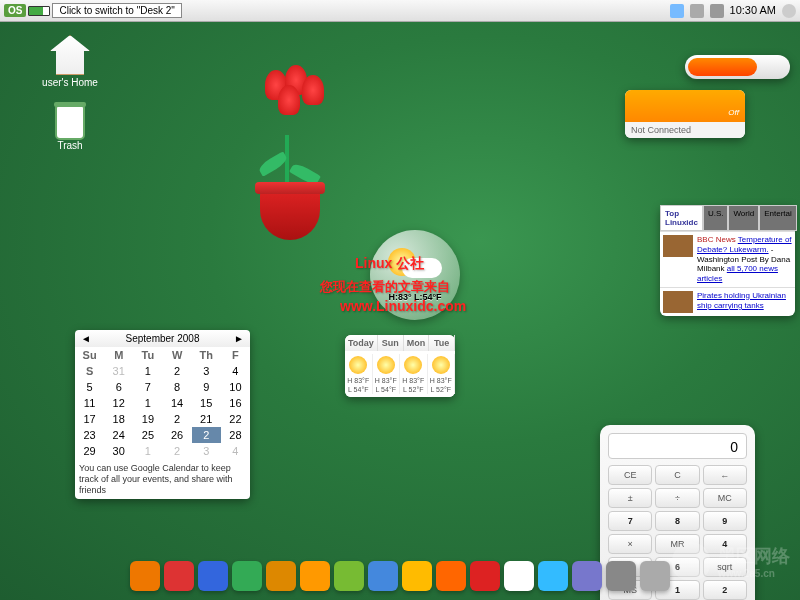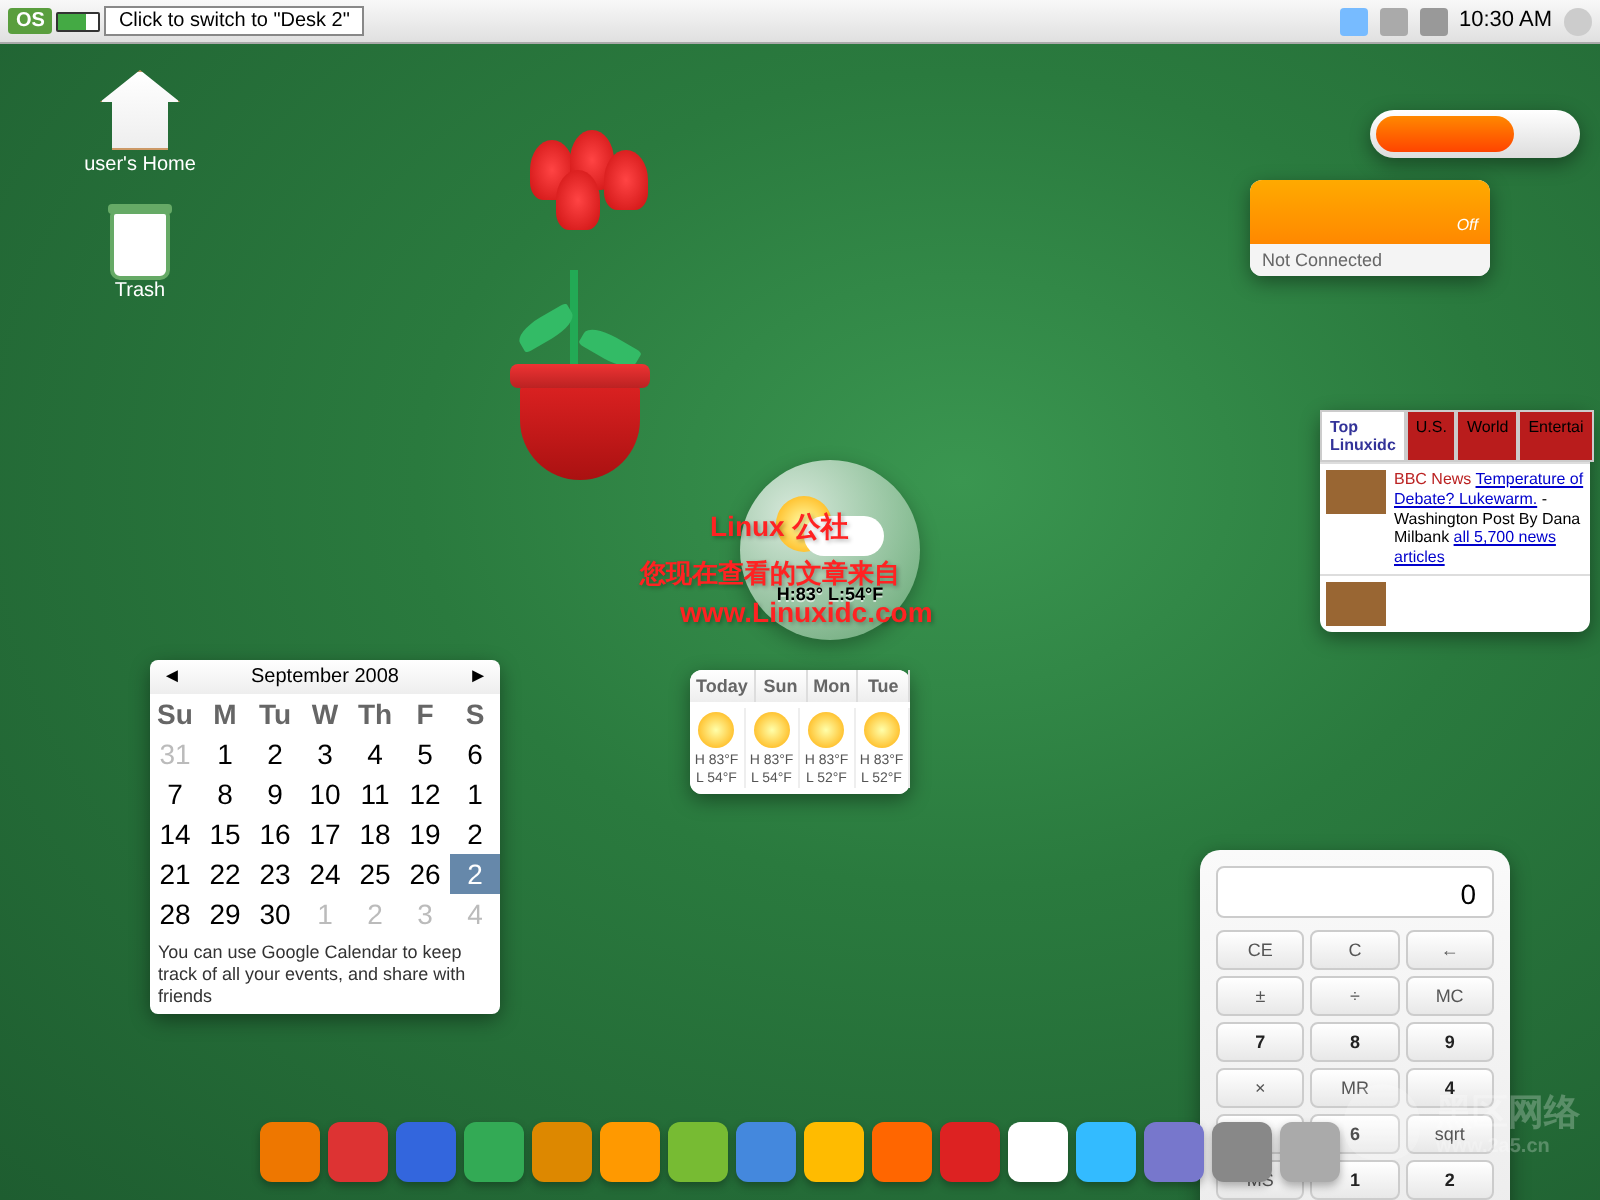--- a/index.html
+++ b/index.html
@@ -35,29 +35,29 @@
 .forecast{position:absolute;top:335px;left:345px;width:110px;font-size:9px;text-align:center}
 .fc-head{display:flex;background:linear-gradient(#fff,#eee);border-radius:6px 6px 0 0}
 .fc-head div{flex:1;padding:3px;font-weight:bold;color:#666;border-right:1px solid #ddd}
 .fc-body{display:flex;background:#fff;border-radius:0 0 6px 6px;padding:3px 0}
 .fc-day{flex:1;border-right:1px solid #eee}
 .fc-sun{width:18px;height:18px;margin:2px auto;background:radial-gradient(#ffa,#fa0);border-radius:50%}
 .fc-t{font-size:7px;line-height:1.3;color:#555}
 .calendar{position:absolute;top:330px;left:75px;width:175px;font-size:10px}
 .cal-head{display:flex;align-items:center;justify-content:space-between;padding:3px 6px;background:linear-gradient(#fff,#eee);border-radius:4px 4px 0 0}
 .cal-head button{border:none;background:none;cursor:pointer;font-size:10px}
-.cal-grid{display:grid;grid-template-columns:repeat(7,1fr);text-align:center;background:#fff;font-size:14px}
+.cal-grid{display:grid;grid-template-columns:repeat(6,1fr);text-align:center;background:#fff;font-size:11px}
 .cal-grid div{padding:2px 0}
 .cal-dh{font-weight:bold;color:#666}
 .cal-other{color:#bbb}
 .cal-today{background:#68a;color:#fff}
 .cal-note{background:#fff;padding:4px;font-size:9px;line-height:1.2;border-radius:0 0 4px 4px;color:#333}
 .news{position:absolute;top:205px;right:5px;width:135px;font-size:9px;background:#fff}
 .news-tabs{display:flex;background:#eee}
-.news-tabs div{padding:3px 4px;border:1px solid #ccc;font-size:8px;cursor:pointer;background:#b91c1c}
+.news-tabs div{padding:3px 4px;border:1px solid #ccc;font-size:8px;cursor:pointer;background:#737373}
 .news-tabs .active{background:#fff;font-weight:bold;color:#339}
 .news-item{display:flex;gap:4px;padding:3px;border-top:1px solid #ddd}
 .news-thumb{width:30px;height:22px;background:#963;flex-shrink:0}
 .news-item a{color:#00c;text-decoration:underline;line-height:1.1}
 .news-src{color:#b22;font-size:8px}
 .news-txt{font-size:8px;line-height:1.2}
 .calc{position:absolute;top:425px;right:45px;width:155px;background:linear-gradient(#fafafa,#e8e8e8);border-radius:10px;padding:8px}
 .calc-disp{background:#fff;border:1px solid #ccc;border-radius:4px;height:26px;margin-bottom:6px;text-align:right;padding:5px 8px;font-size:14px}
 .calc-keys{display:grid;grid-template-columns:repeat(3,1fr);gap:3px}
 .calc-keys button{height:20px;border:1px solid #ccc;border-radius:4px;background:linear-gradient(#fff,#e8e8e8);font-size:9px;cursor:pointer;color:#555}
@@ -213,20 +213,21 @@
       <div>World</div>
       <div>Entertai</div>
     </div>
   <div id="news-body">
       <div class="news-item">
         <div class="news-thumb"></div>
         <div class="news-txt"><span class="news-src">BBC News</span> <a>Temperature of Debate? Lukewarm.</a> - Washington Post By Dana Milbank <a>all 5,700 news articles</a></div>
       </div>
       <div class="news-item">
         <div class="news-thumb"></div>
+        <div class="news-txt"><a>Pirates holding Ukrainian ship carrying tanks</a></div>
       </div>
     </div>
 </div>
 
 <div class="widget calc">
   <div class="calc-disp">0</div>
   <div class="calc-keys" id="calc-keys">
       <button>CE</button>
       <button>C</button>
       <button>←</button>

